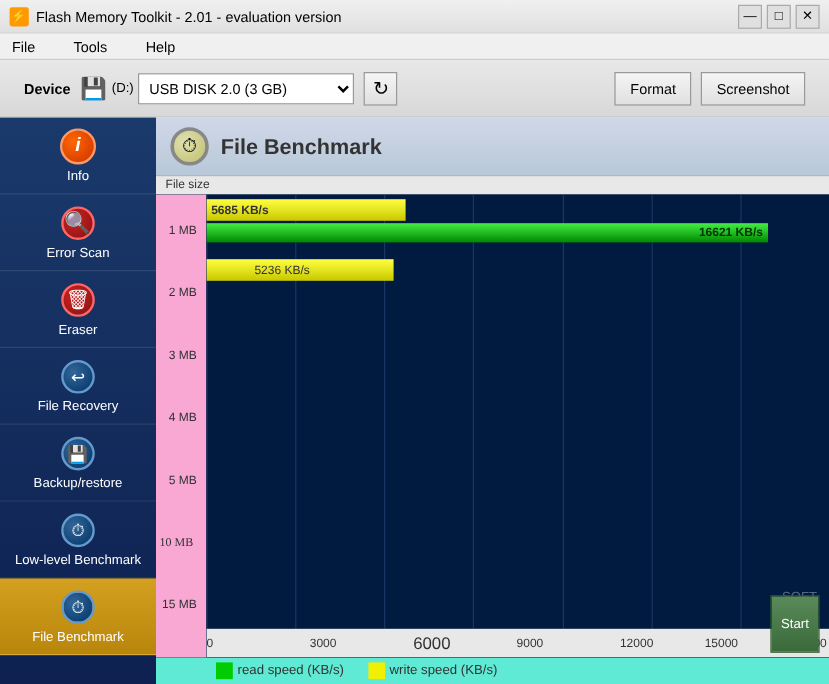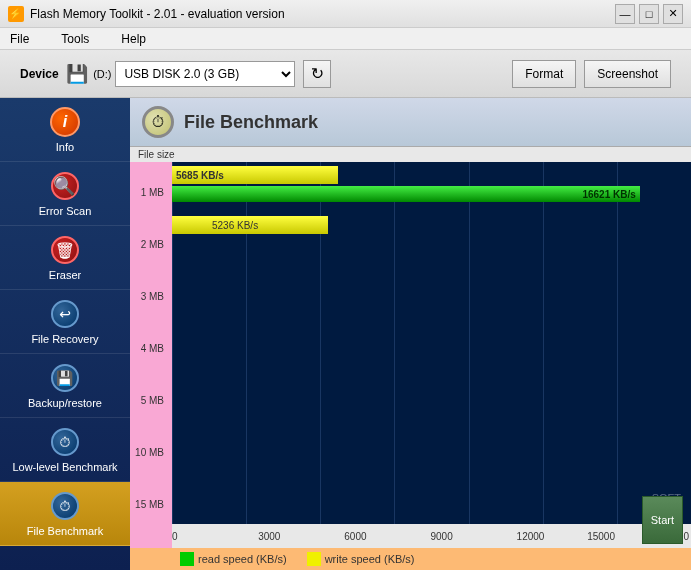--- a/index.html
+++ b/index.html
@@ -242,21 +242,21 @@
     
     .filesize-label {
       background: #e8e8e8;
       padding: 2px 8px;
       font-size: 10px;
       color: #333;
     }
 
     
     .legend {
-      background: #fdba74;
+      background: #5eead4;
       padding: 4px 50px;
       display: flex;
       gap: 20px;
       font-size: 11px;
       color: #333;
       align-items: flex-end;
     }
     .legend-item { display: flex; align-items: center; gap: 4px; }
     .legend-color { width: 14px; height: 14px; }
 
@@ -378,21 +378,21 @@
           </div>
           <div style="height:52px; display:flex; align-items:flex-end; justify-content:flex-end; padding-right:4px; padding-bottom:2px;">
             <span class="y-label">3 MB</span>
           </div>
           <div style="height:52px; display:flex; align-items:flex-end; justify-content:flex-end; padding-right:4px; padding-bottom:2px;">
             <span class="y-label">4 MB</span>
           </div>
           <div style="height:52px; display:flex; align-items:flex-end; justify-content:flex-end; padding-right:4px; padding-bottom:2px;">
             <span class="y-label">5 MB</span>
           </div>
-          <div style="height:52px; display:flex; align-items:flex-end; justify-content:flex-end; padding-right:4px; padding-bottom:2px;">
+          <div style="height:52px; display:flex; align-items:flex-end; justify-content:center; padding-right:4px; padding-bottom:2px;font-family:Liberation Serif, serif;">
             <span class="y-label">10 MB</span>
           </div>
           <div style="height:52px; display:flex; align-items:flex-end; justify-content:flex-end; padding-right:4px; padding-bottom:2px;">
             <span class="y-label">15 MB</span>
           </div>
         </div>
 
         <div class="chart-plot">
 
           <div style="position:absolute; top:0; left:0; right:0; bottom:24px; display:flex; pointer-events:none;">
@@ -420,21 +420,21 @@
 
             <div style="height:18px; width:30%; background:linear-gradient(to bottom, #ffff40, #c8c800); margin-bottom:2px; display:flex; align-items:center; position:relative;">
               <span style="position:absolute; left:4px; font-size:10px; font-weight:normal; color:#333;margin-left:36px;">5236 KB/s</span>
             </div>
 
           </div>
 
           <div style="position:absolute; bottom:0; left:0; right:0; height:24px; background:#e8e8e8; display:flex; align-items:center;">
             <span style="position:absolute; left:0; font-size:10px; color:#333;">0</span>
             <span style="position:absolute; left:16.6%; font-size:10px; color:#333;">3000</span>
-            <span style="position:absolute; left:33.2%; font-size:10px; color:#333;text-align:center;">6000</span>
+            <span style="position:absolute; left:33.2%; font-size:14px; color:#333;text-align:center;">6000</span>
             <span style="position:absolute; left:49.8%; font-size:10px; color:#333;">9000</span>
             <span style="position:absolute; left:66.4%; font-size:10px; color:#333;">12000</span>
             <span style="position:absolute; left:80%; font-size:10px; color:#333;">15000</span>
             <span style="position:absolute; right:2px; font-size:10px; color:#333;">18000</span>
           </div>
 
           <div style="position:absolute; bottom:30px; right:10px; color:rgba(255,255,255,0.35); font-size:11px; text-align:right; line-height:1.2;">
             <div>SOFT</div>
             <div>SALAD</div>
           </div>

